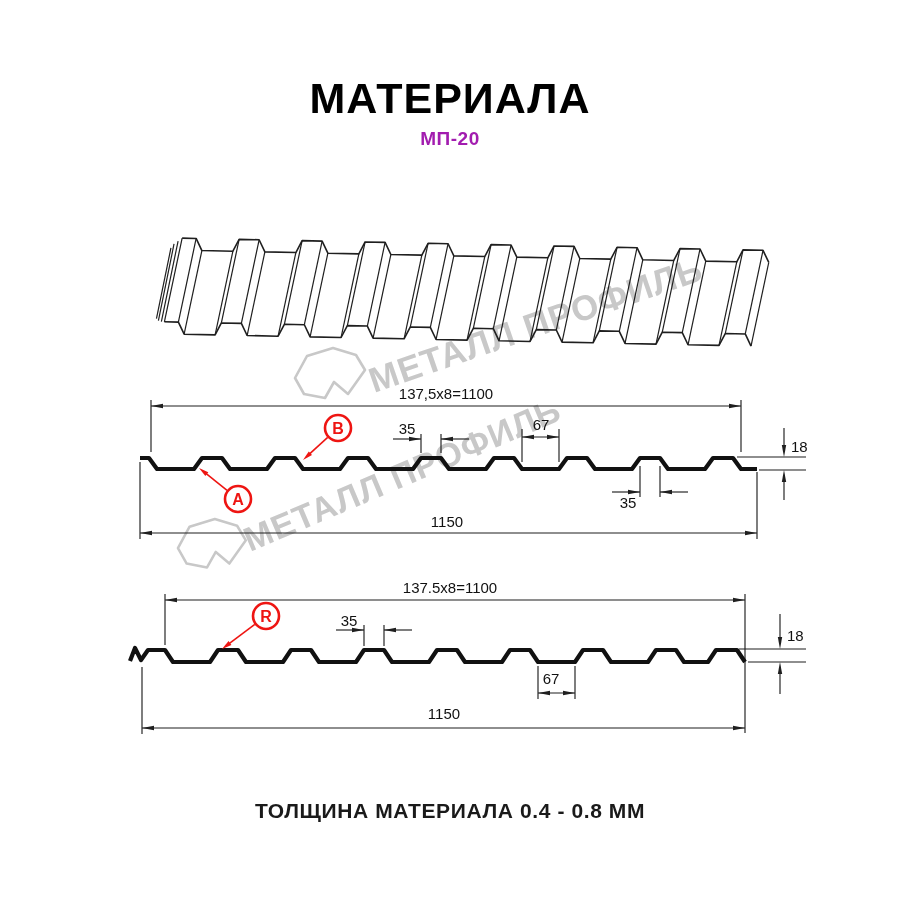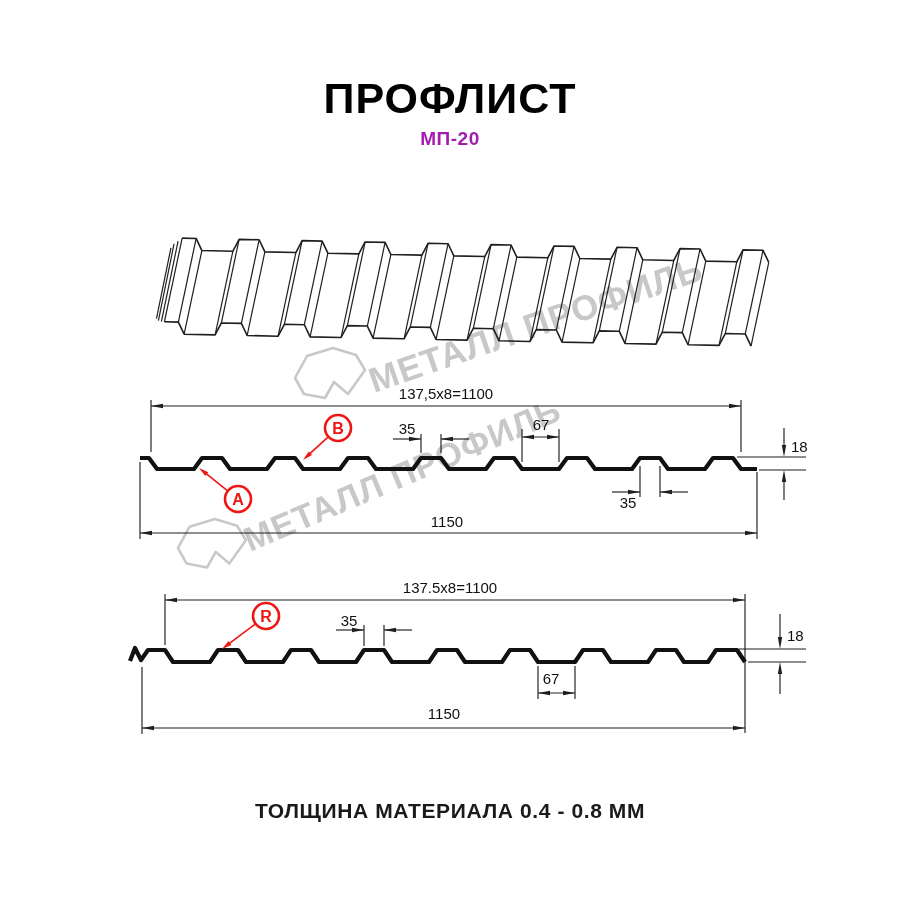--- a/index.html
+++ b/index.html
@@ -11,21 +11,21 @@
             font-size:19px;font-weight:600;letter-spacing:.5px;color:#a21caf;}
   .footer{position:absolute;top:799px;left:0;width:900px;text-align:center;
           font-size:21px;font-weight:600;letter-spacing:.6px;color:#1a1a1a;}
   svg{position:absolute;left:0;top:0;}
   svg text{font-family:"Liberation Sans","DejaVu Sans",sans-serif;}
 </style>
 </head>
 <body>
 
 <div class="canvas">
-  <div class="title">ПРОФЛИСТ</div>
+  <div class="title">МАТЕРИАЛА</div>
   <div class="subtitle">МП-20</div>
   <svg id="drawing" width="900" height="900" viewBox="0 0 900 900">
       <g>
         <path d="M2 32 L14 10 L40 2 L63 9 L72 24 L55 48 L41 36 L32 52 L11 48 Z" transform="translate(293 346) scale(1)" fill="none" stroke="#c8c8c8" stroke-width="2.6" stroke-linejoin="round"></path>
         <text x="0" y="0" font-size="35" text-anchor="start" fill="#c8c8c8" font-weight="bold" transform="translate(374 393) rotate(-19)" letter-spacing="1">МЕТАЛЛ ПРОФИЛЬ</text>
         <path d="M2 32 L14 10 L40 2 L63 9 L72 24 L55 48 L41 36 L32 52 L11 48 Z" transform="translate(176 517) scale(0.97)" fill="none" stroke="#c8c8c8" stroke-width="2.6" stroke-linejoin="round"></path>
         <text x="0" y="0" font-size="34" text-anchor="start" fill="#c8c8c8" font-weight="bold" transform="translate(250 552) rotate(-23)" letter-spacing="1">МЕТАЛЛ ПРОФИЛЬ</text>
       </g>
       <g transform="rotate(1.2 175 245)">
         <line x1="182" y1="238" x2="166" y2="322" stroke="#1f1f1f" stroke-width="1.2"></line>

